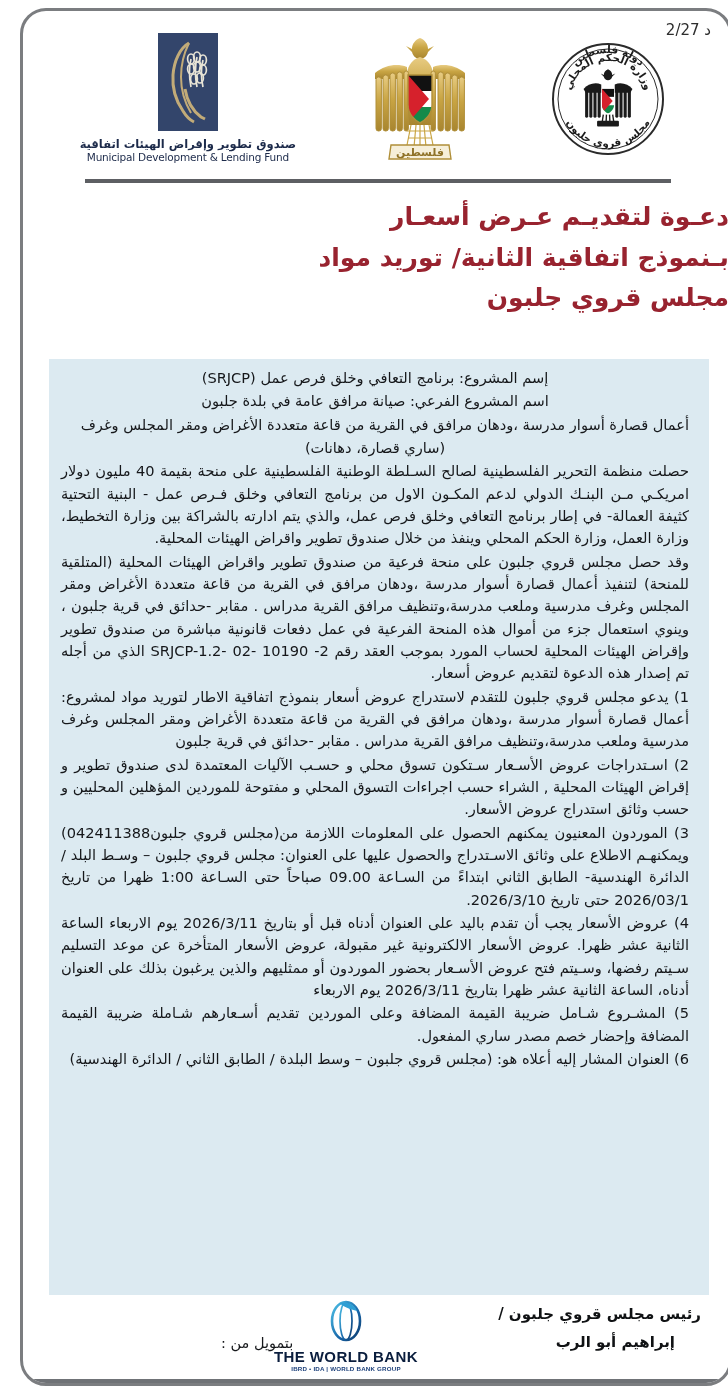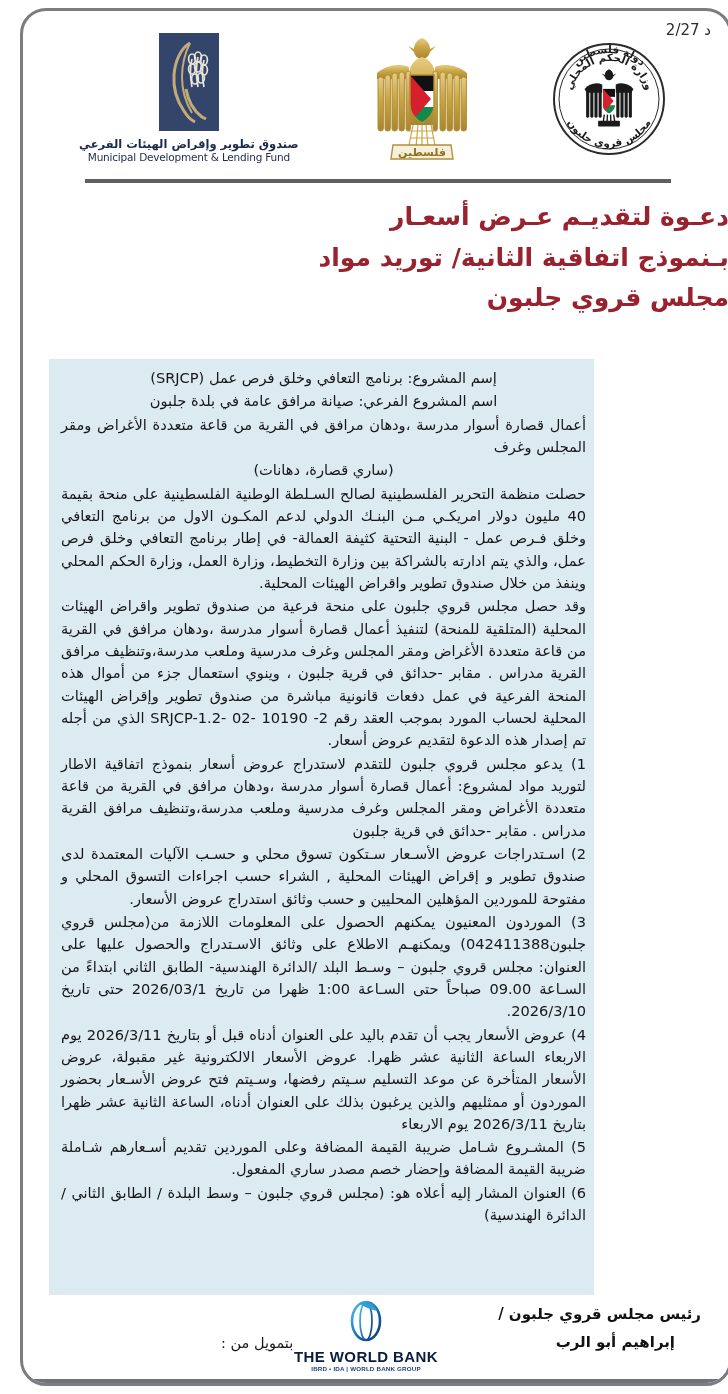--- a/index.html
+++ b/index.html
@@ -121,25 +121,25 @@
     font-weight: bold;
     line-height: 1.62;
     letter-spacing: .4px;
   }
 
   
   .body-panel {
     position: absolute;
     top: 348px;
     left: 26px;
-    width: 545px;
+    width: 660px;
     height: 936px;
     background: #dceaf1;
     direction: rtl;
-    padding: 8px 8px 6px 12px;
+    padding: 8px 20px 6px 12px;
   }
 
   .para {
     direction: rtl;
     text-align: justify;
     text-align-last: center;
     font-size: 14.6px;
     line-height: 1.53;
     color: #15171a;
     margin-bottom: 1px;
@@ -176,21 +176,20 @@
     direction: rtl;
     font-size: 14.5px;
     color: #15171a;
     margin-top: 28px;
   }
   .wb-logo {
     position: absolute;
     top: 0px; left: 222px;
     width: 150px;
     text-align: center;
-    margin-left: 20px;
   }
   .wb-name {
     font-family: "Liberation Sans", sans-serif;
     font-size: 15px;
     font-weight: bold;
     color: #0a1d3d;
     letter-spacing: .4px;
     direction: ltr;
     margin-top: 1px;
   }
@@ -235,21 +234,21 @@
               <ellipse cx="36" cy="21" rx="3.4" ry="5"></ellipse>
               <ellipse cx="24" cy="30" rx="3.4" ry="5"></ellipse>
               <ellipse cx="30" cy="28" rx="3.4" ry="5"></ellipse>
               <ellipse cx="36" cy="31" rx="3.4" ry="5"></ellipse>
               <ellipse cx="27" cy="40" rx="3.4" ry="5"></ellipse>
               <ellipse cx="33" cy="39" rx="3.4" ry="5"></ellipse>
             </g>
             <path d="M18 50 C20 62, 26 72, 34 78 L38 80" fill="none" stroke="#c2ab78" stroke-width="3"></path>
           </svg>
         </div>
-        <div class="mdlf-caption-ar">صندوق تطوير وإقراض الهيئات الفرعي</div>
+        <div class="mdlf-caption-ar">صندوق تطوير وإقراض الهيئات اتفاقية</div>
         <div class="mdlf-caption-en">Municipal Development &amp; Lending Fund</div>
       </div>
 
       <div class="logo-block">
         <svg class="eagle-wrap" viewBox="0 0 118 132">
           <defs>
             <linearGradient id="gold" x1="0" y1="0" x2="0" y2="1">
               <stop offset="0%" stop-color="#e8cc83"></stop>
               <stop offset="45%" stop-color="#c9a544"></stop>
               <stop offset="100%" stop-color="#a8852f"></stop>

